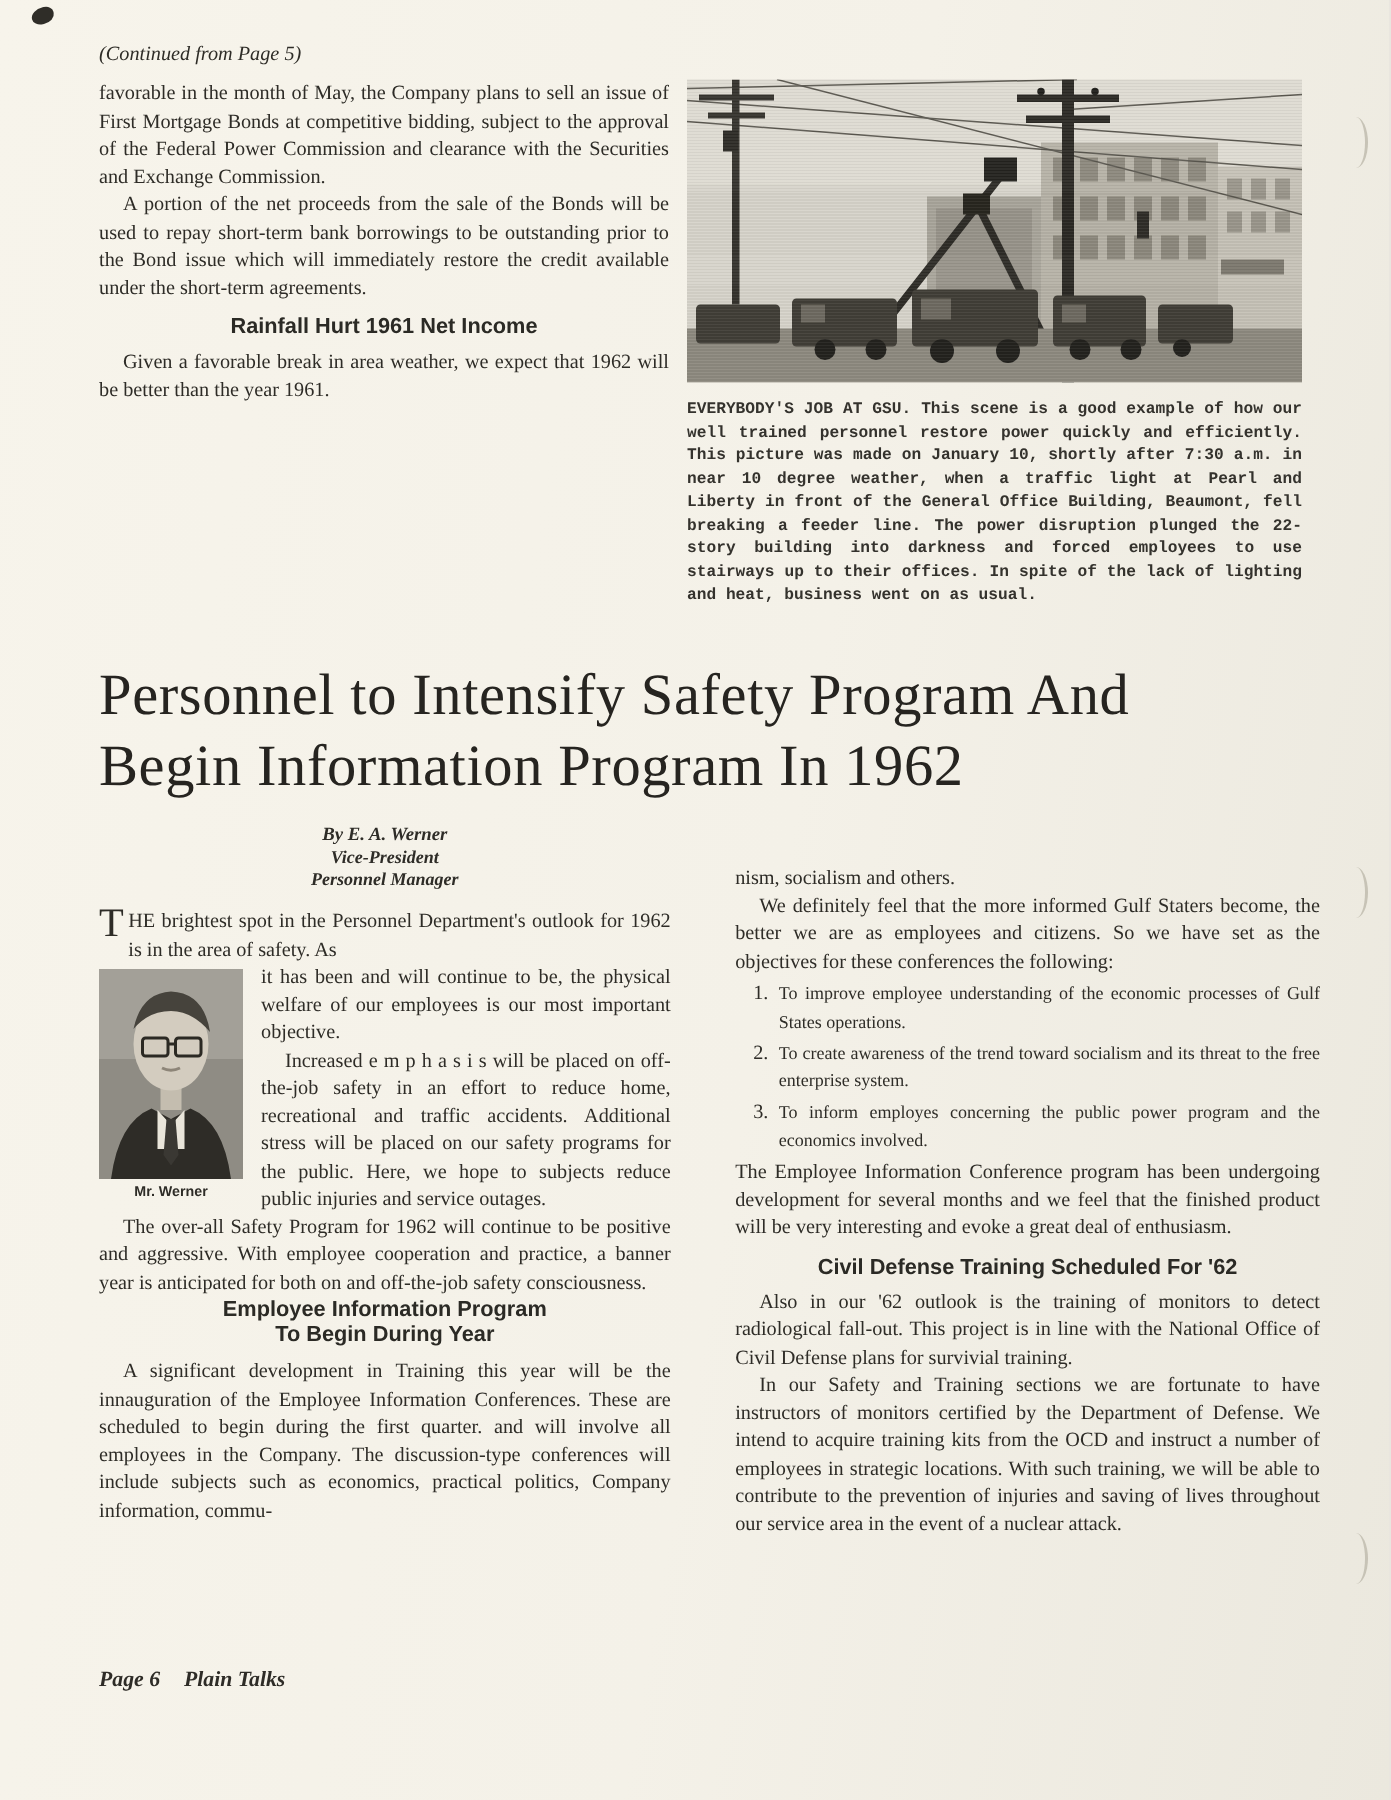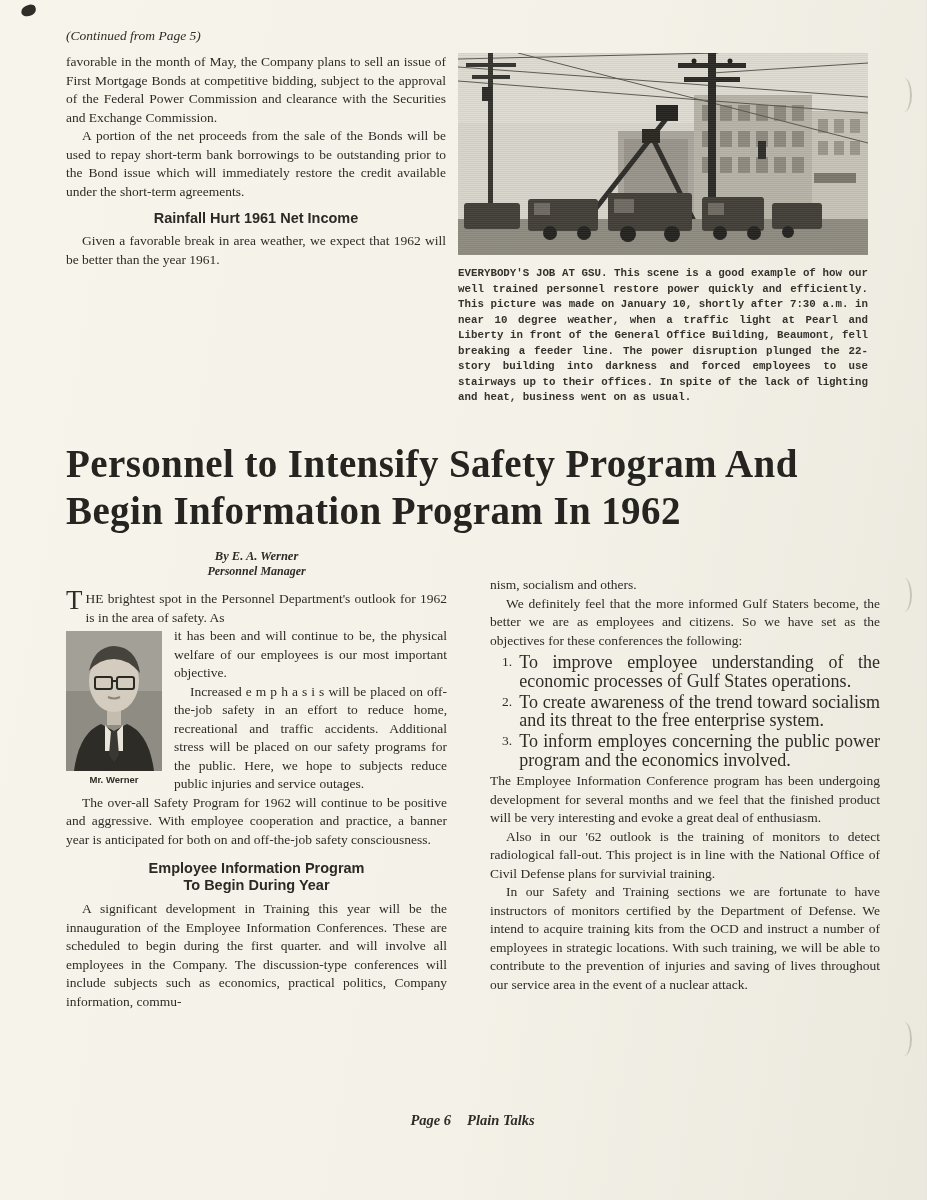--- a/index.html
+++ b/index.html
@@ -42,21 +42,21 @@
     background: repeating-linear-gradient(0deg, rgba(255,255,255,0.05) 0 1px, rgba(0,0,0,0.04) 1px 2px);
     pointer-events: none;
   }
   .caption {
     font-family: Liberation Mono, monospace;
     font-weight: bold; font-size: 10.8px; line-height: 15.5px;
     text-align: justify; margin-top: 11px; color: #34322d;
   }
   .headline {
     font-family: "Liberation Serif", serif;
-    font-weight: bold; font-size: 39px; line-height: 47px;
+    font-weight: normal; font-size: 39px; line-height: 47px;
     letter-spacing: 0.4px; color: #262420;
     margin: 24px 0 13px 0;
   }
   .main-section { display: flex; gap: 43px; justify-content: space-between; }
   .col-left  { width: 389px; }
   .col-right { width: 398px; margin-top: 29px; }
   .byline {
     text-align: center; font-style: italic; font-weight: bold;
     font-size: 12px; line-height: 15px; margin: 2px 0 11px 0;
   }
@@ -66,30 +66,30 @@
     padding-right: 3px; font-weight: normal;
   }
   .portrait {
     float: left; width: 96px; margin: 4px 12px 2px 0; padding: 0;
   }
   .portrait svg { display: block; }
   .portrait figcaption {
     font-family: "Liberation Sans", sans-serif; font-weight: bold;
     font-size: 9.5px; text-align: center; margin-top: 3px;
   }
-  .subhead.two-line { line-height: 17px; margin-top: 11px; }
+  .subhead.two-line { line-height: 17px; margin-top: 1px; }
   .objectives { margin: 3px 0 3px 12px; }
   .list-item { display: flex; gap: 7px; margin: 2.5px 0; }
   .list-item .num { font-size: 13.5px; line-height: 18.5px; }
   .list-item .li-text {
-    flex: 1; font-size: 18px; line-height: 18.5px; text-align: justify;
+    flex: 1; font-size: 12px; line-height: 18.5px; text-align: justify;
   }
   .footer {
     position: absolute; left: 66px; right: 47px; top: 1112px;
-    display: flex; justify-content: center;
+    display: flex; justify-content: flex-start;
     font-style: italic; font-weight: bold; font-size: 14.5px; gap: 16px;
   }
   
   .ink-blot {
     position: absolute; left: 21px; top: 5px; width: 15px; height: 11px;
     background: #2f2d28; border-radius: 60% 40% 55% 45%;
     transform: rotate(-12deg);
   }
   .curl-mark {
     position: absolute; width: 16px; height: 34px;
@@ -207,20 +207,21 @@
         <p class="caption">EVERYBODY'S JOB AT GSU.  This scene is a good example of how our well trained personnel restore power quickly and efficiently.  This picture was made on January 10, shortly after 7:30 a.m. in near 10 degree weather, when a traffic light at Pearl and Liberty in front of the General Office Building, Beaumont, fell breaking a feeder line.  The power disruption plunged the 22-story building into darkness and forced employees to use stairways up to their offices.  In spite of the lack of lighting and heat, business went on as usual.</p>
       </div>
     </div>
 
     <h1 class="headline"><span>Personnel to Intensify Safety Program And</span><br><span>Begin Information Program In 1962</span></h1>
 
     <div class="main-section">
       <div class="col-left">
         <div class="byline">
           <div class="by-name">By E. A. Werner</div>
+          <div>Vice-President</div>
           <div>Personnel Manager</div>
         </div>
 
         <p class="body"><span class="dropcap">T</span><span>HE brightest spot in the Personnel Department's outlook for 1962 is in the area of safety.  As</span></p>
 
         <figure class="portrait">
           <svg viewBox="0 0 96 140" width="96" height="140">
             <rect width="96" height="140" fill="#8f8c84"></rect>
             <rect width="96" height="60" fill="#a3a098"></rect>
             <rect x="41" y="74" width="14" height="20" fill="#c4bdaf"></rect>
@@ -262,20 +263,21 @@
             <span class="li-text">To create awareness of the trend toward socialism and its threat to the free enterprise system.</span>
           </div>
           <div class="list-item">
             <span class="num">3.</span>
             <span class="li-text">To inform employes concerning the public power program and the economics involved.</span>
           </div>
         </div>
 
         <p class="body">The Employee Information Conference program has been undergoing development for several months and we feel that the finished product will be very interesting and evoke a great deal of enthusiasm.</p>
 
+        <h3 class="subhead">Civil Defense Training Scheduled For '62</h3>
 
         <p class="body indent">Also in our '62 outlook is the training of monitors to detect radiological fall-out.  This project is in line with the National Office of Civil Defense plans for survivial training.</p>
         <p class="body indent">In our Safety and Training sections we are fortunate to have instructors of monitors certified by the Department of Defense.  We intend to acquire training kits from the OCD and instruct a number of employees in strategic locations.  With such training, we will be able to contribute to the prevention of injuries and saving of lives throughout our service area in the event of a nuclear attack.</p>
       </div>
     </div>
   </div>
 
   <div class="footer">
     <span>Page 6</span>
     <span>Plain Talks</span>

